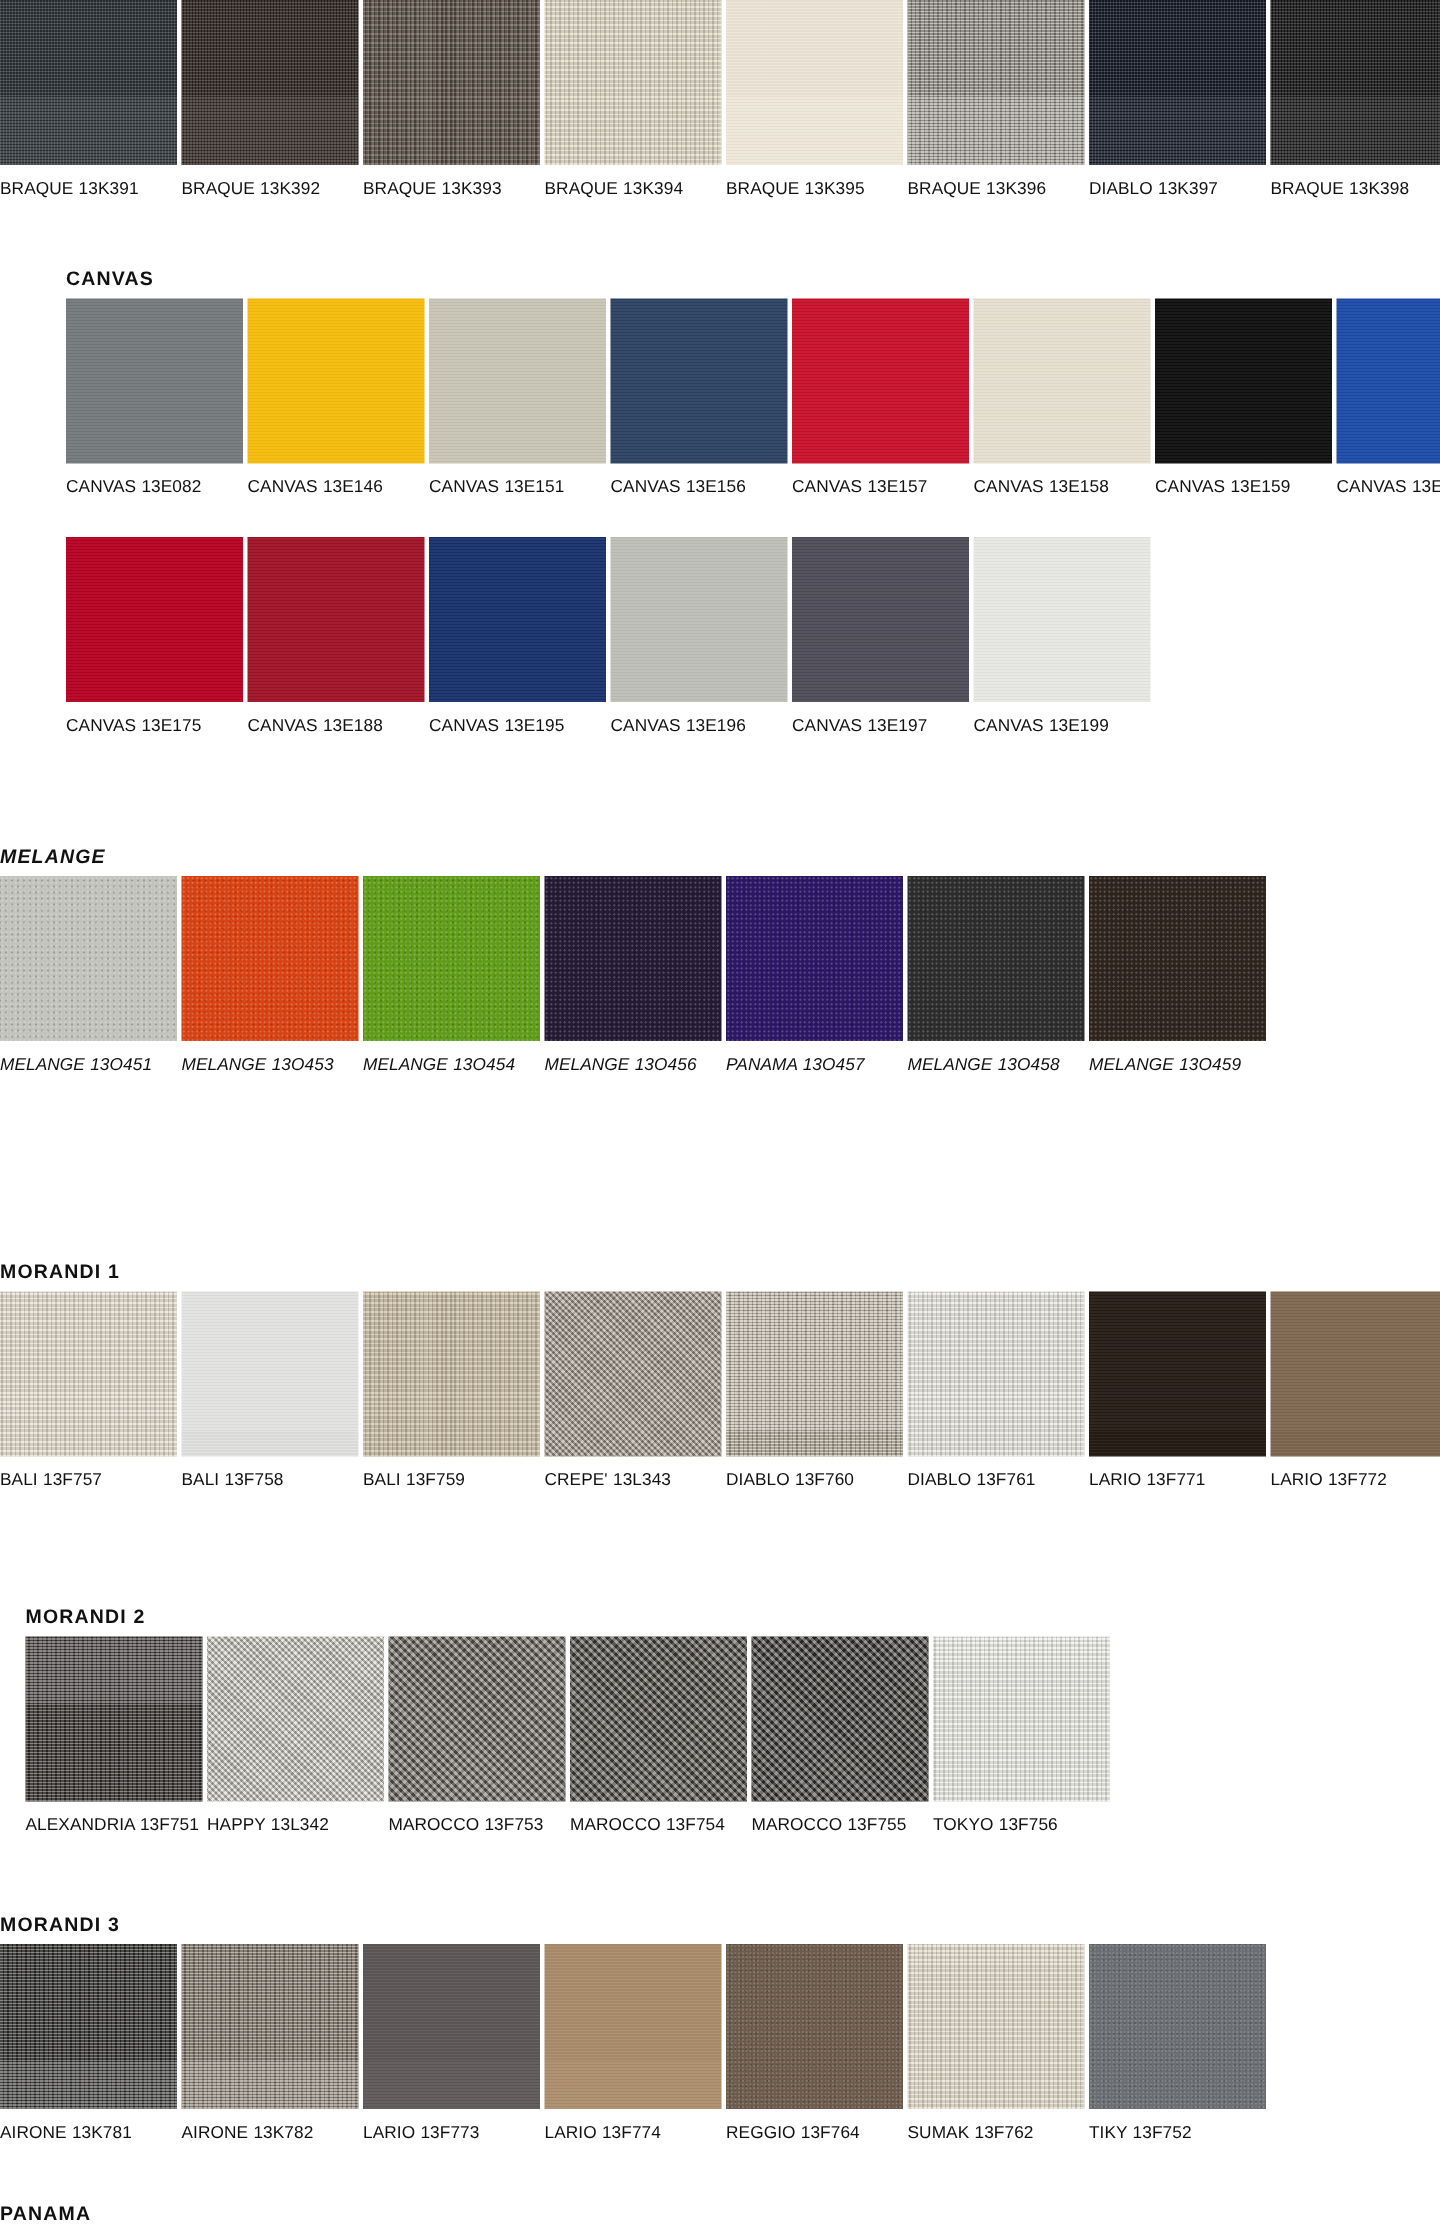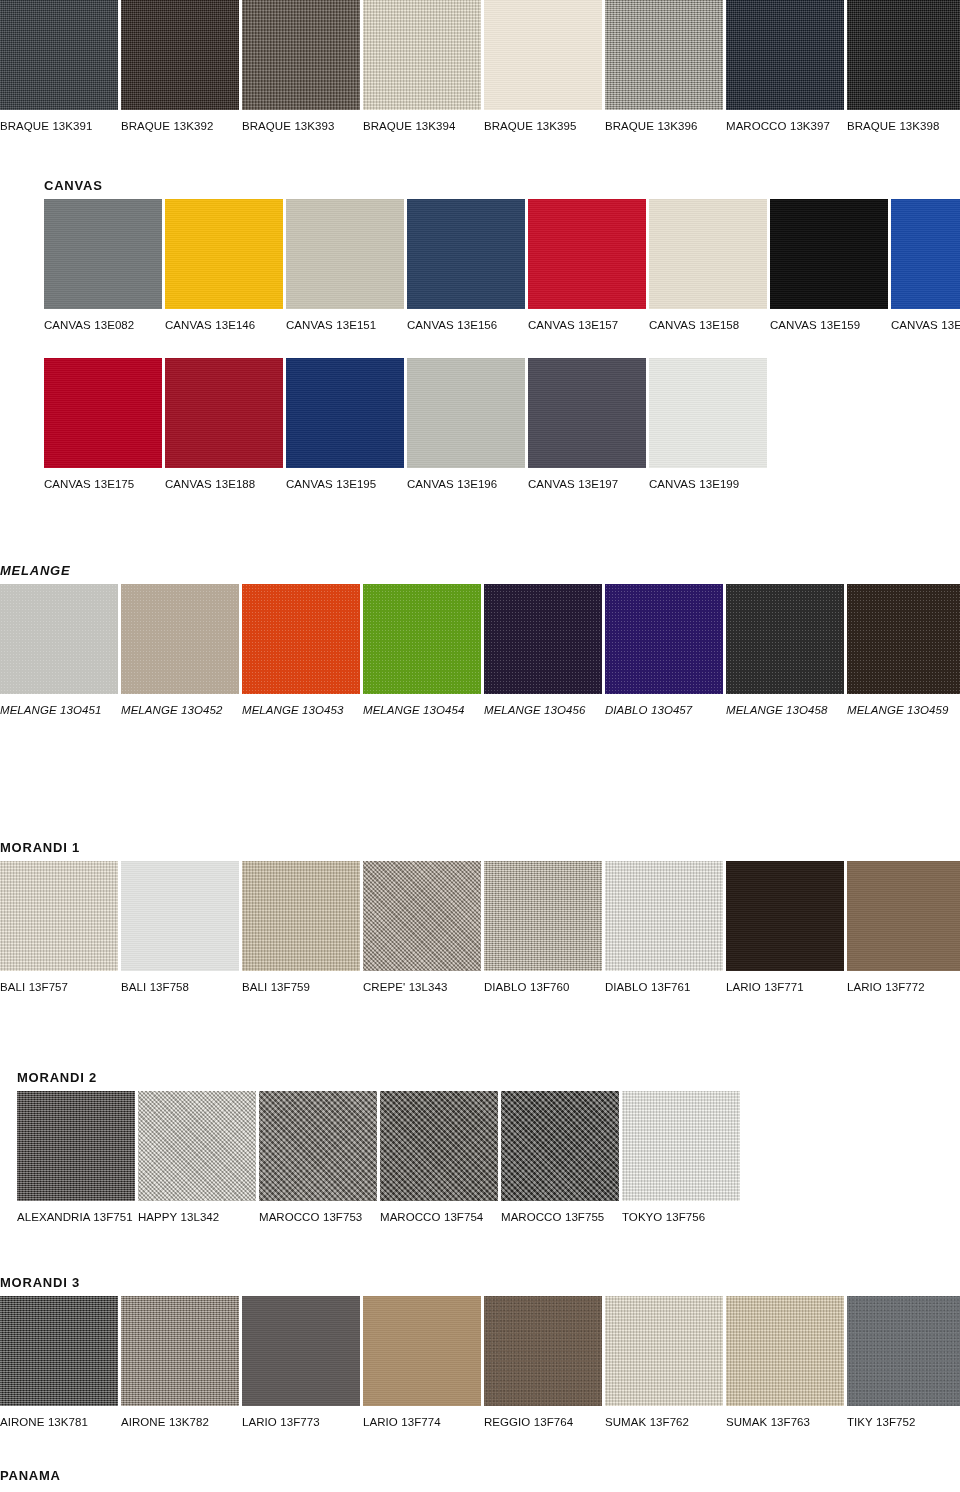--- a/index.html
+++ b/index.html
@@ -145,21 +145,21 @@
           <div class="swatch-cell">
             <div class="swatch-chip" style="background: rgb(156, 152, 141);">
               <div class="tex tex-slub"></div>
             </div>
             <div class="swatch-label">BRAQUE 13K396</div>
           </div>
           <div class="swatch-cell">
             <div class="swatch-chip" style="background: rgb(22, 29, 42);">
               <div class="tex tex-weave"></div>
             </div>
-            <div class="swatch-label">MAROCCO 13K397</div>
+            <div class="swatch-label">DIABLO 13K397</div>
           </div>
           <div class="swatch-cell">
             <div class="swatch-chip" style="background: rgb(20, 20, 20);">
               <div class="tex tex-weave"></div>
             </div>
             <div class="swatch-label">BRAQUE 13K398</div>
           </div>
         </div>
       </div>
       <div class="section" style="top: 178px; padding-left: 44px;">
@@ -256,26 +256,20 @@
       <div class="section" style="top: 563px; font-style: italic;">
         <div class="section-title">MELANGE</div>
         <div class="swatch-row">
           <div class="swatch-cell">
             <div class="swatch-chip" style="background: rgb(195, 195, 190);">
               <div class="tex tex-felt"></div>
             </div>
             <div class="swatch-label">MELANGE 13O451</div>
           </div>
           <div class="swatch-cell">
-            <div class="swatch-chip" style="background: rgb(181, 168, 151);">
-              <div class="tex tex-felt"></div>
-            </div>
-            <div class="swatch-label">MELANGE 13O452</div>
-          </div>
-          <div class="swatch-cell">
             <div class="swatch-chip" style="background: rgb(217, 66, 18);">
               <div class="tex tex-felt"></div>
             </div>
             <div class="swatch-label">MELANGE 13O453</div>
           </div>
           <div class="swatch-cell">
             <div class="swatch-chip" style="background: rgb(95, 156, 24);">
               <div class="tex tex-felt"></div>
             </div>
             <div class="swatch-label">MELANGE 13O454</div>
@@ -283,21 +277,21 @@
           <div class="swatch-cell">
             <div class="swatch-chip" style="background: rgb(36, 26, 51);">
               <div class="tex tex-felt"></div>
             </div>
             <div class="swatch-label">MELANGE 13O456</div>
           </div>
           <div class="swatch-cell">
             <div class="swatch-chip" style="background: rgb(43, 23, 101);">
               <div class="tex tex-felt"></div>
             </div>
-            <div class="swatch-label">DIABLO 13O457</div>
+            <div class="swatch-label">PANAMA 13O457</div>
           </div>
           <div class="swatch-cell">
             <div class="swatch-chip" style="background: rgb(44, 44, 44);">
               <div class="tex tex-felt"></div>
             </div>
             <div class="swatch-label">MELANGE 13O458</div>
           </div>
           <div class="swatch-cell">
             <div class="swatch-chip" style="background: rgb(46, 36, 29);">
               <div class="tex tex-felt"></div>
@@ -433,26 +427,20 @@
             </div>
             <div class="swatch-label">REGGIO 13F764</div>
           </div>
           <div class="swatch-cell">
             <div class="swatch-chip" style="background: rgb(230, 223, 206);">
               <div class="tex tex-linen"></div>
             </div>
             <div class="swatch-label">SUMAK 13F762</div>
           </div>
           <div class="swatch-cell">
-            <div class="swatch-chip" style="background: rgb(217, 203, 173);">
-              <div class="tex tex-linen"></div>
-            </div>
-            <div class="swatch-label">SUMAK 13F763</div>
-          </div>
-          <div class="swatch-cell">
             <div class="swatch-chip" style="background: rgb(106, 110, 114);">
               <div class="tex tex-grain"></div>
             </div>
             <div class="swatch-label">TIKY 13F752</div>
           </div>
         </div>
       </div>
       <div class="section" style="top: 1468px;">
         <div class="section-title">PANAMA</div>
       </div>

